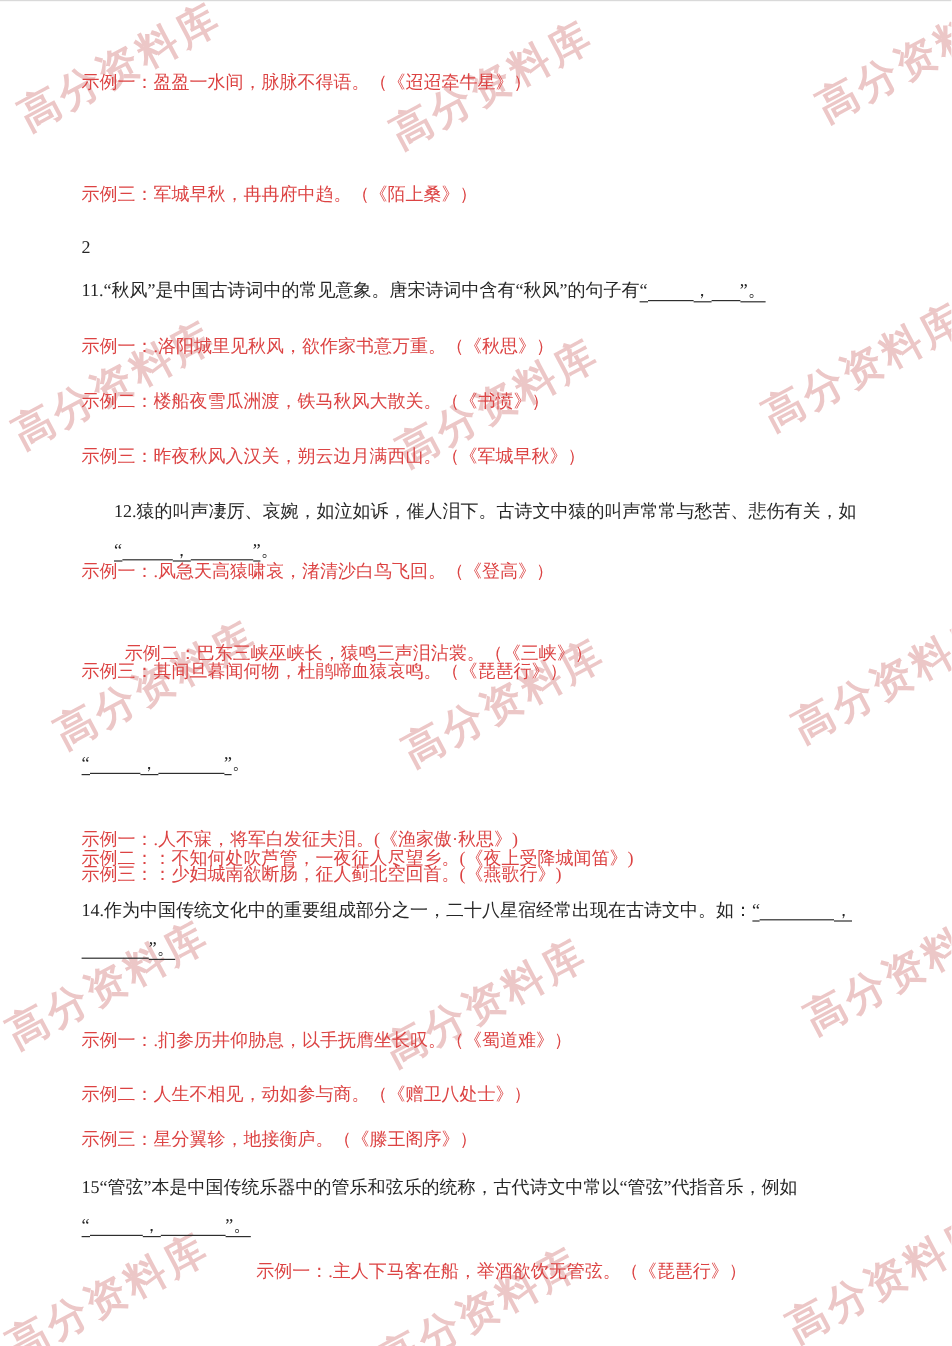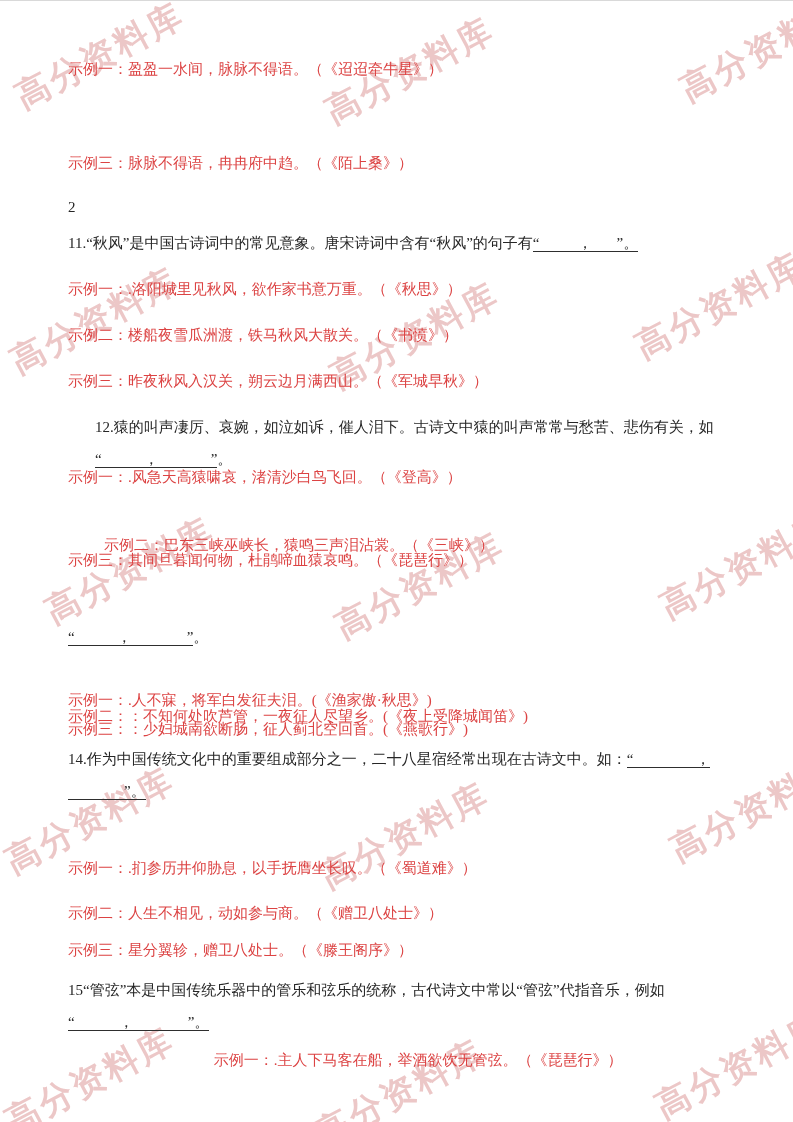--- a/index.html
+++ b/index.html
@@ -61,34 +61,34 @@
       <span class="wm" style="left: 745px; top: 565px;">高分资料库</span>
       <span class="wm" style="left: 90px; top: 820px;">高分资料库</span>
       <span class="wm" style="left: 405px; top: 835px;">高分资料库</span>
       <span class="wm" style="left: 755px; top: 808px;">高分资料库</span>
       <span class="wm" style="left: 90px; top: 1080px;">高分资料库</span>
       <span class="wm" style="left: 400px; top: 1092px;">高分资料库</span>
       <span class="wm" style="left: 740px; top: 1065px;">高分资料库</span>
     </div>
   <div class="content">
       <div class="para example" style="top: 52px;"><span class="run">示例一：盈盈一水间，脉脉不得语。（《迢迢牵牛星》）</span></div>
-      <div class="para example" style="top: 146px;"><span class="run">示例三：脉脉不得语，冉冉府中趋。（《陌上桑》）</span></div>
+      <div class="para example" style="top: 146px;"><span class="run">示例三：军城早秋，冉冉府中趋。（《陌上桑》）</span></div>
       <div class="para pagenum" style="top: 190px;"><span class="run">2</span></div>
       <div class="para question" style="top: 226px;"><span class="run">11.“秋风”是中国古诗词中的常见意象。唐宋诗词中含有“秋风”的句子有</span><span class="run u">“</span><span class="gap" style="width: 38px;"></span><span class="run u">，</span><span class="gap" style="width: 24px;"></span><span class="run u">”。</span></div>
       <div class="para example" style="top: 318px;"><span class="run">示例二：楼船夜雪瓜洲渡，铁马秋风大散关。（《书愤》）</span></div>
       <div class="para example" style="top: 272px;"><span class="run">示例一：.洛阳城里见秋风，欲作家书意万重。（《秋思》）</span></div>
       <div class="para example" style="top: 364px;"><span class="run">示例三：昨夜秋风入汉关，朔云边月满西山。（《军城早秋》）</span></div>
       <div class="para question" style="top: 410px; margin-left: 27px;"><span class="run">12.猿的叫声凄厉、哀婉，如泣如诉，催人泪下。古诗文中猿的叫声常常与愁苦、悲伤有关，如</span><br><span class="run u">“</span><span class="gap" style="width: 42px;"></span><span class="run u">，</span><span class="gap" style="width: 52px;"></span><span class="run u">”</span><span class="run">。</span></div>
       <div class="para example" style="top: 460px;"><span class="run">示例一：.风急天高猿啸哀，渚清沙白鸟飞回。（《登高》）</span></div>
       <div class="para example" style="top: 528px; margin-left: 36px;"><span class="run">示例二：巴东三峡巫峡长，猿鸣三声泪沾裳。（《三峡》）</span></div>
       <div class="para example" style="top: 543px;"><span class="run">示例三：其间旦暮闻何物，杜鹃啼血猿哀鸣。（《琵琶行》）</span></div>
       <div class="para question" style="top: 588px;"><br><span class="run u">“</span><span class="gap" style="width: 42px;"></span><span class="run u">，</span><span class="gap" style="width: 55px;"></span><span class="run u">”</span><span class="run">。</span></div>
       <div class="para example" style="top: 654px; margin-top: 29px;"><span class="run">示例一：.人不寐，将军白发征夫泪。(《渔家傲·秋思》)</span></div>
       <div class="para example" style="top: 699px;"><span class="run">示例二：：不知何处吹芦管，一夜征人尽望乡。(《夜上受降城闻笛》)</span></div>
       <div class="para example" style="top: 712px;"><span class="run">示例三：：少妇城南欲断肠，征人蓟北空回首。(《燕歌行》)</span></div>
       <div class="para question" style="top: 742px;"><span class="run">14.作为中国传统文化中的重要组成部分之一，二十八星宿经常出现在古诗文中。如：</span><span class="run u">“</span><span class="gap" style="width: 62px;"></span><span class="run u">，</span><br><span class="gap" style="width: 56px;"></span><span class="run u">”。</span></div>
       <div class="para example" style="top: 851px;"><span class="run">示例一：.扪参历井仰胁息，以手抚膺坐长叹。（《蜀道难》）</span></div>
       <div class="para example" style="top: 896px;"><span class="run">示例二：人生不相见，动如参与商。（《赠卫八处士》）</span></div>
-      <div class="para example" style="top: 933px;"><span class="run">示例三：星分翼轸，赠卫八处士。（《滕王阁序》）</span></div>
+      <div class="para example" style="top: 933px;"><span class="run">示例三：星分翼轸，地接衡庐。（《滕王阁序》）</span></div>
       <div class="para question" style="top: 973px;"><span class="run">15“管弦”本是中国传统乐器中的管乐和弦乐的统称，古代诗文中常以“管弦”代指音乐，例如</span><br><span class="run u">“</span><span class="gap" style="width: 44px;"></span><span class="run u">，</span><span class="gap" style="width: 54px;"></span><span class="run u">”。</span></div>
       <div class="para example" style="top: 1043px; text-align: center;"><span class="run">示例一：.主人下马客在船，举酒欲饮无管弦。（《琵琶行》）</span></div>
     </div>
 </div>
 
 </body></html>

